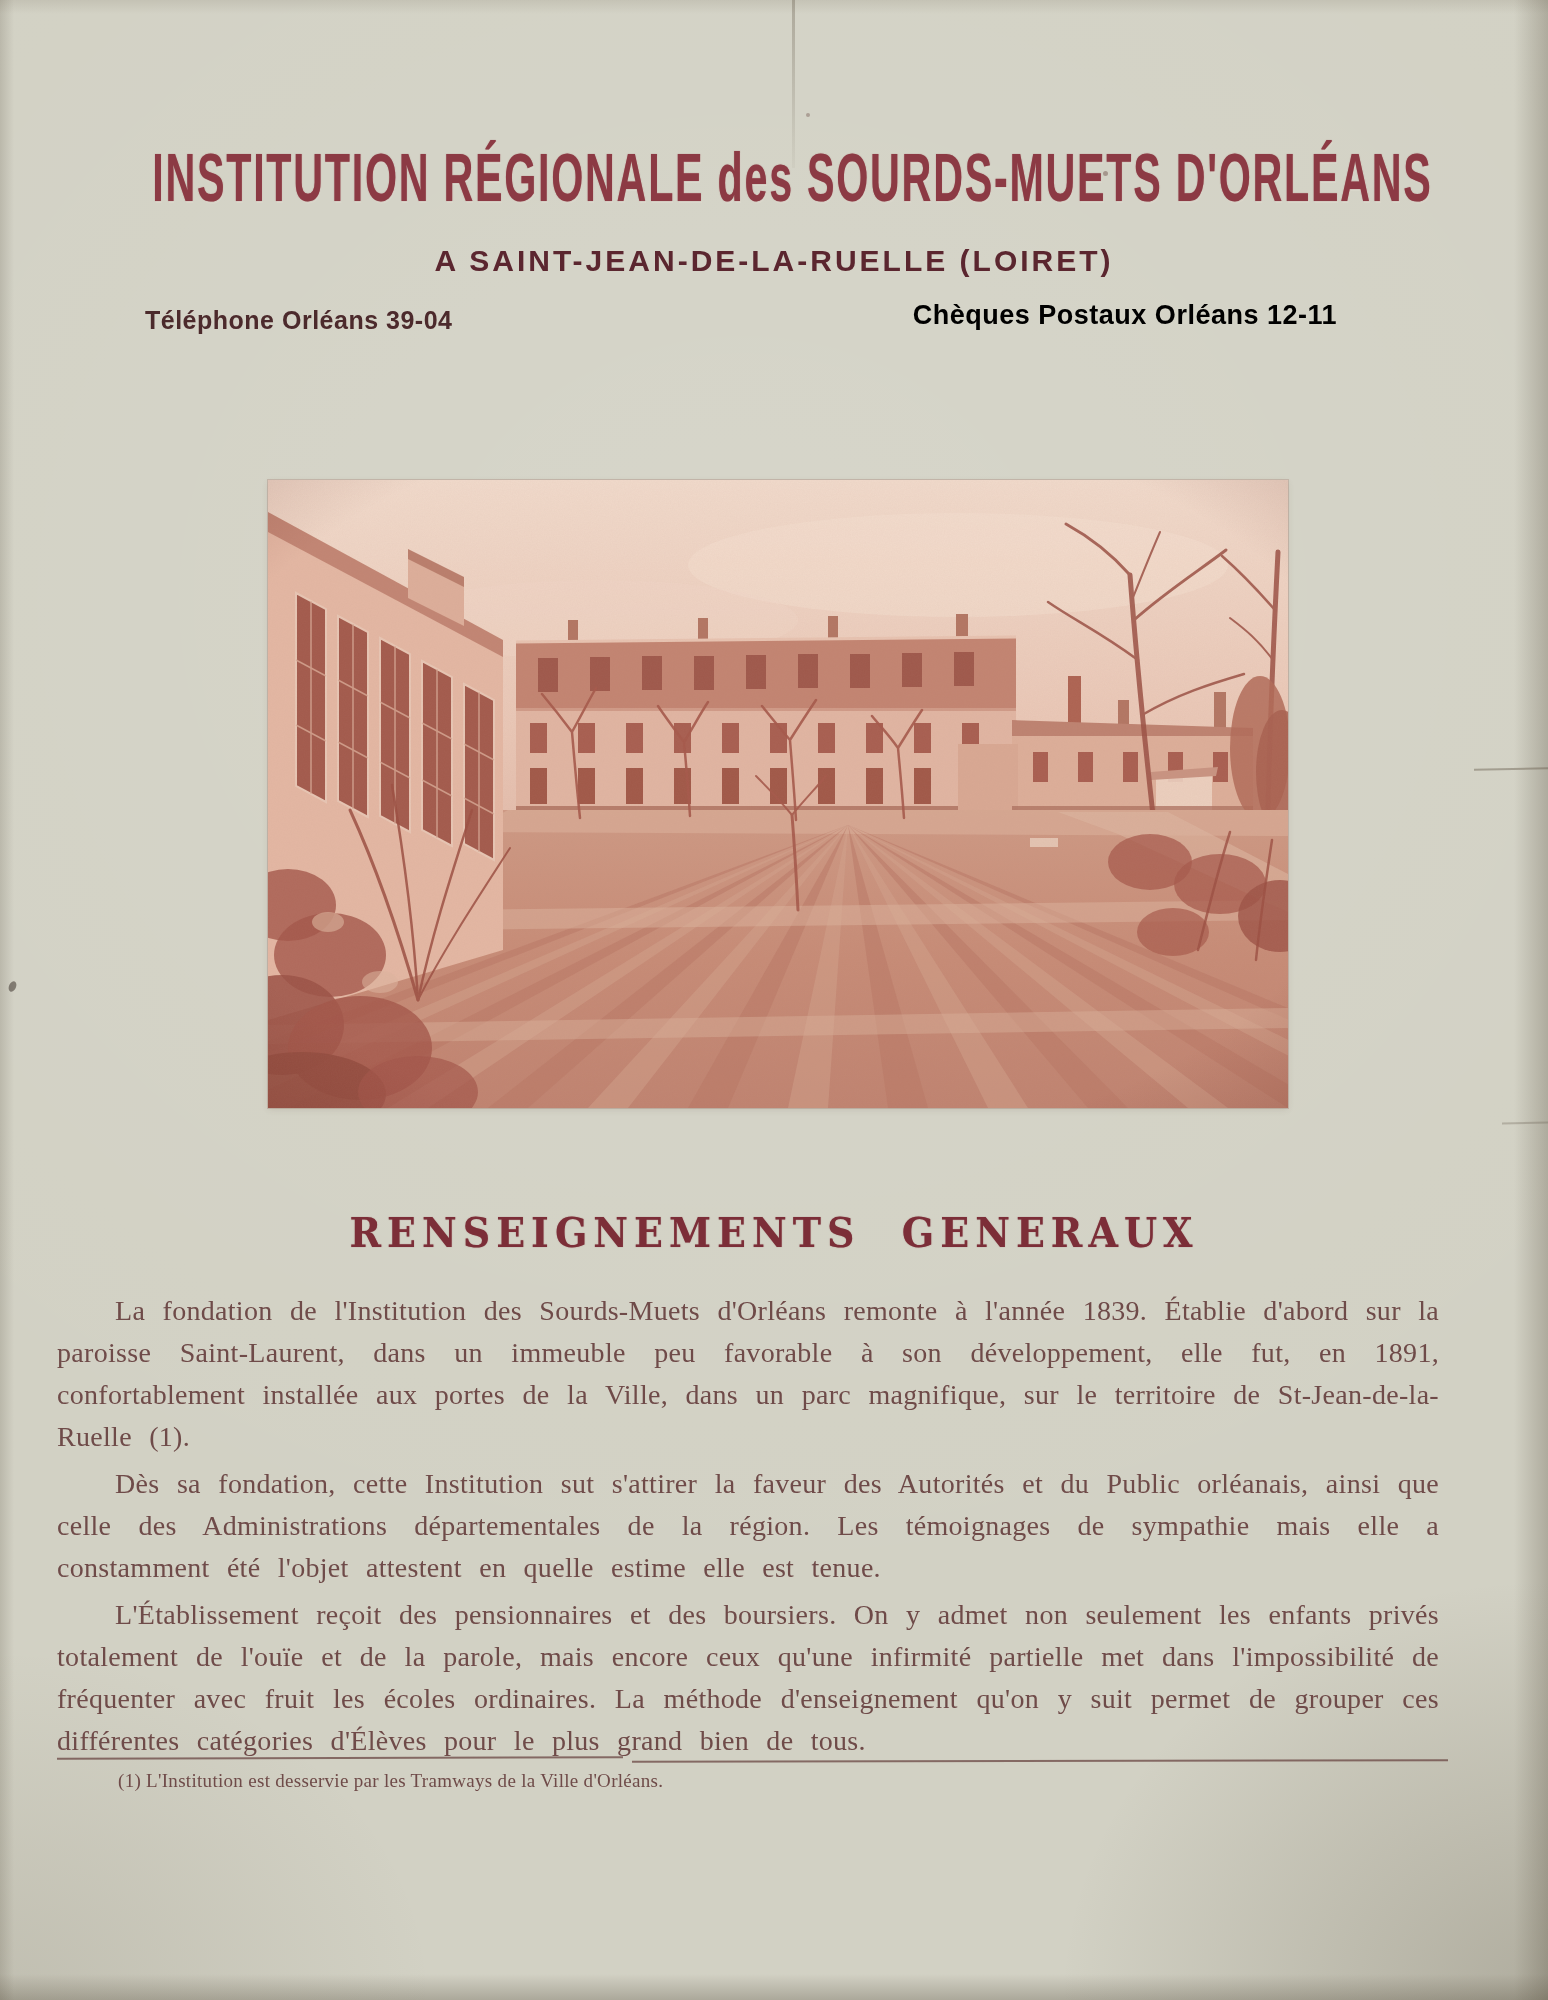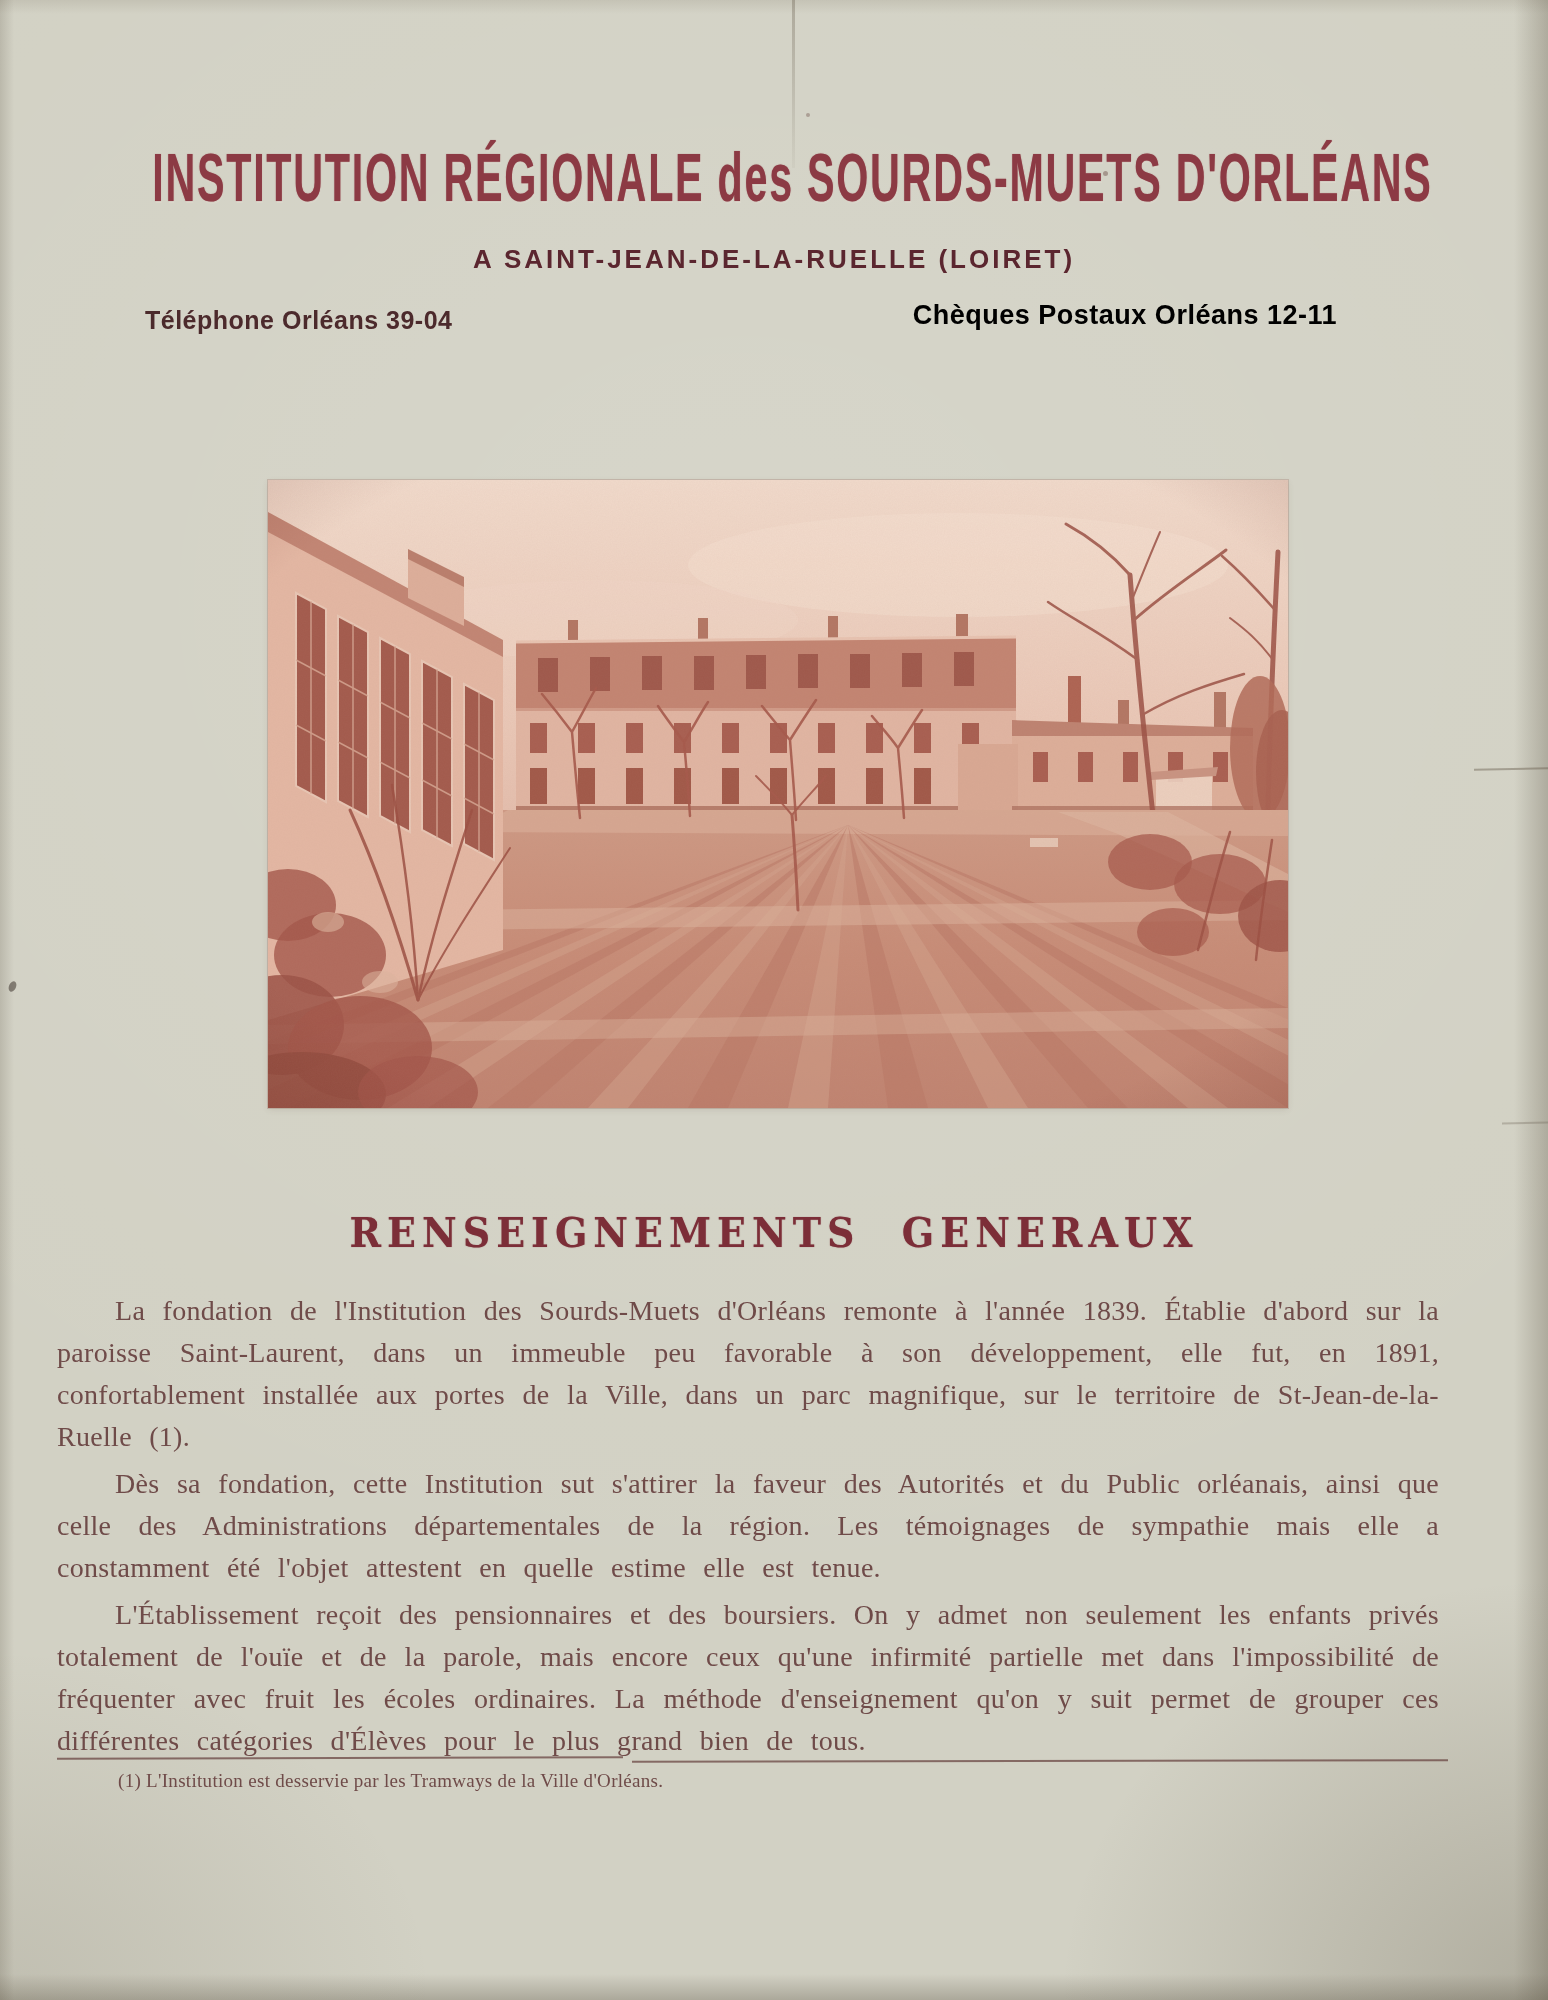--- a/index.html
+++ b/index.html
@@ -42,21 +42,21 @@
   .title-text{
     display:inline-block;white-space:nowrap;
     font-family:"Liberation Sans", sans-serif;font-weight:bold;
     font-size:48px;letter-spacing:2px;color:#8c3a44;
     transform:scale(.86,1.44);transform-origin:50% 50%;
     text-shadow:0 0 1px rgba(140,58,68,.55), 1px 1px 0 rgba(245,238,228,.18);
   }
   .subtitle{
     position:absolute;left:0;right:0;top:244px;text-align:center;
     font-family:"Liberation Sans", sans-serif;font-weight:bold;
-    font-size:26px;letter-spacing:3px;color:#5b262f;
+    font-size:30px;letter-spacing:3px;color:#5b262f;
   }
   .contact-left{
     position:absolute;left:145px;top:306px;
     font-family:"Liberation Sans", sans-serif;font-weight:bold;
     font-size:25px;letter-spacing:.5px;color:#4c2a2c;
   }
   .contact-right{
     position:absolute;right:211px;top:300px;
     font-family:"Liberation Sans", sans-serif;font-weight:bold;
     font-size:27px;letter-spacing:.5px;color:#000000;

